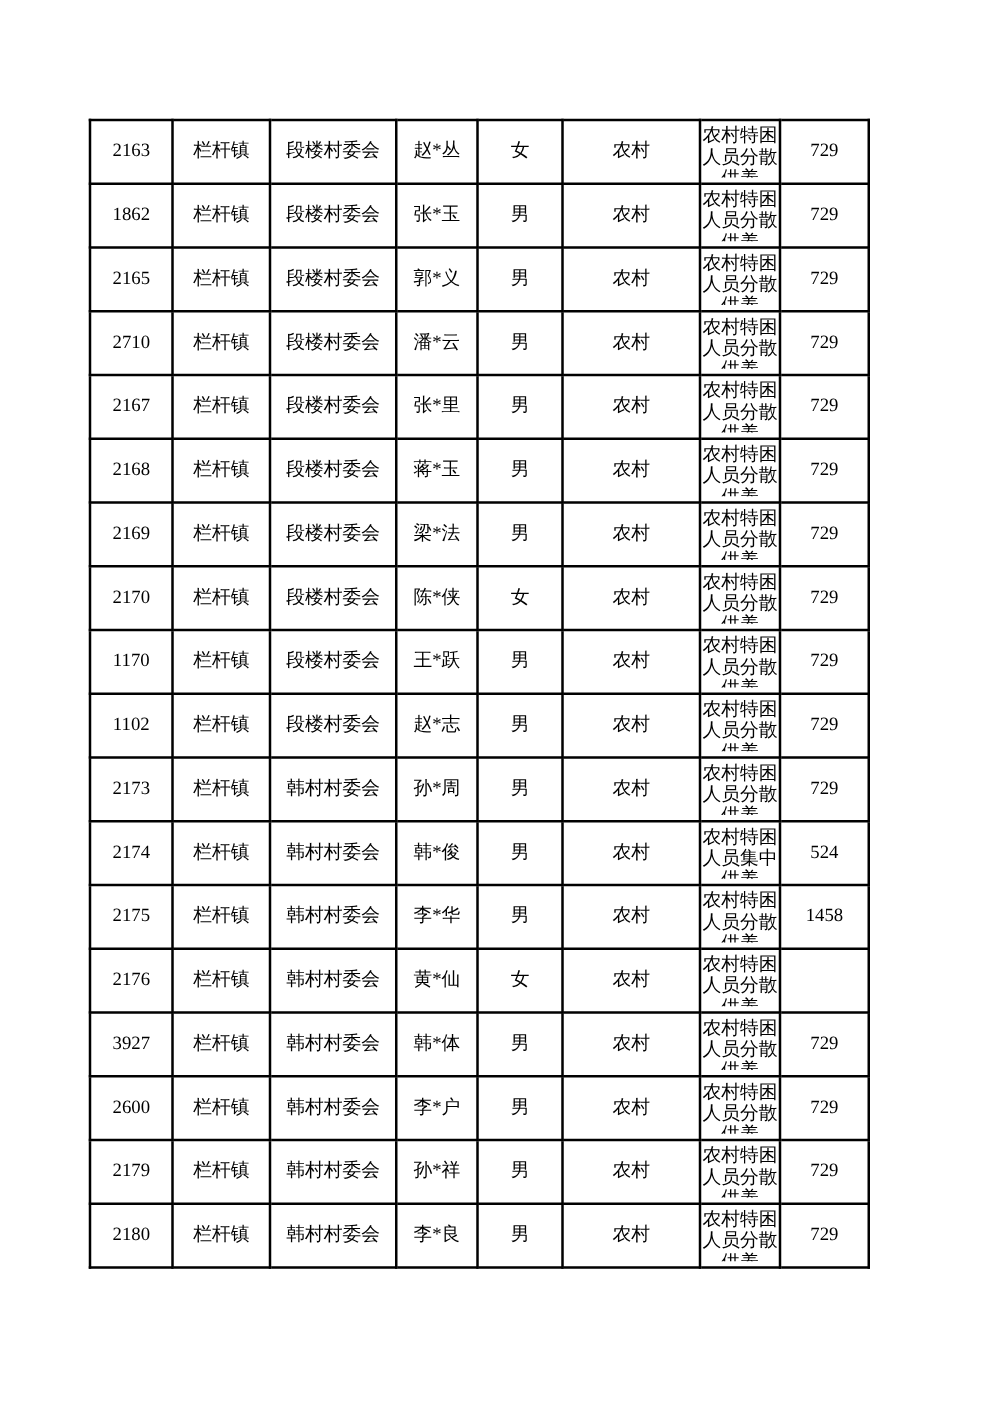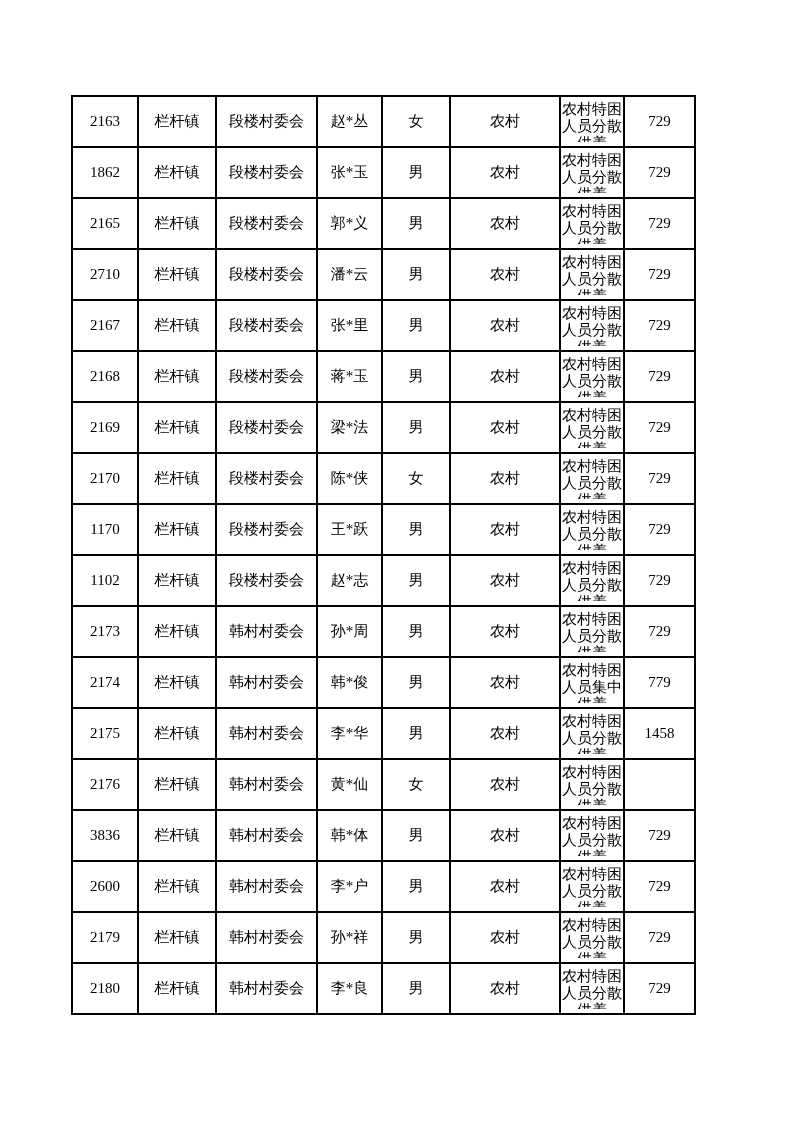--- a/index.html
+++ b/index.html
@@ -227,21 +227,21 @@
     <td>栏杆镇</td>
     <td>韩村村委会</td>
     <td>韩*俊</td>
     <td>男</td>
     <td>农村</td>
     <td class="cat-cell">
       <div class="cat-clip">农村特困
 人员集中
 供养</div>
     </td>
-    <td>779</td>
+    <td>524</td>
   </tr>
         <tr>
     <td>2175</td>
     <td>栏杆镇</td>
     <td>韩村村委会</td>
     <td>李*华</td>
     <td>男</td>
     <td>农村</td>
     <td class="cat-cell">
       <div class="cat-clip">农村特困
@@ -258,21 +258,21 @@
     <td>女</td>
     <td>农村</td>
     <td class="cat-cell">
       <div class="cat-clip">农村特困
 人员分散
 供养</div>
     </td>
     <td></td>
   </tr>
         <tr>
-    <td>3836</td>
+    <td>3927</td>
     <td>栏杆镇</td>
     <td>韩村村委会</td>
     <td>韩*体</td>
     <td>男</td>
     <td>农村</td>
     <td class="cat-cell">
       <div class="cat-clip">农村特困
 人员分散
 供养</div>
     </td>

